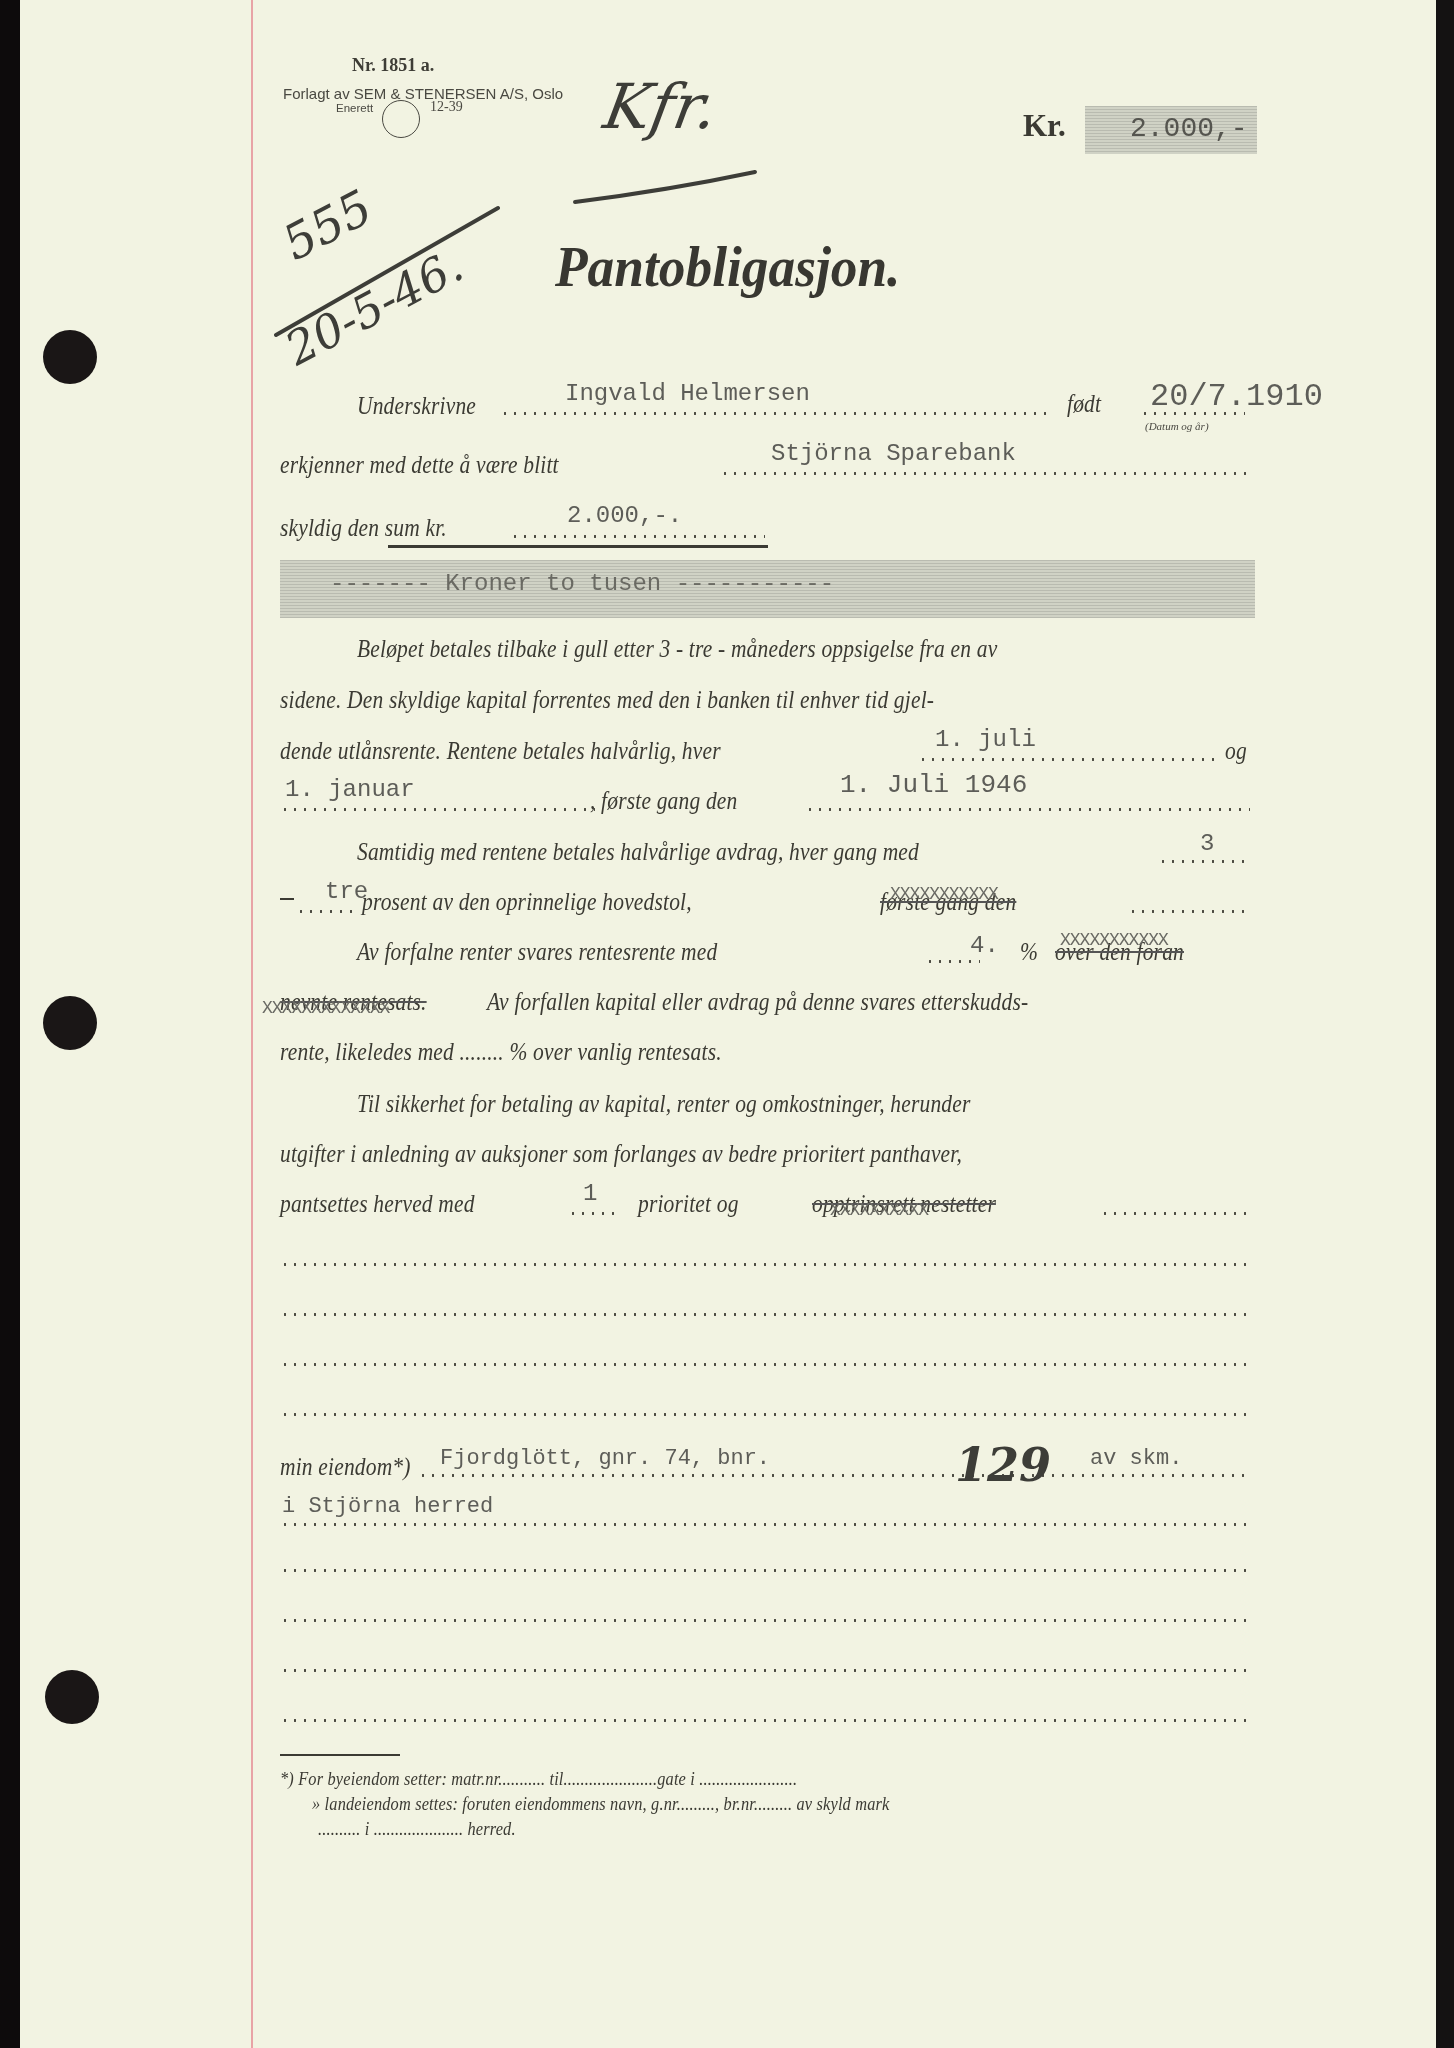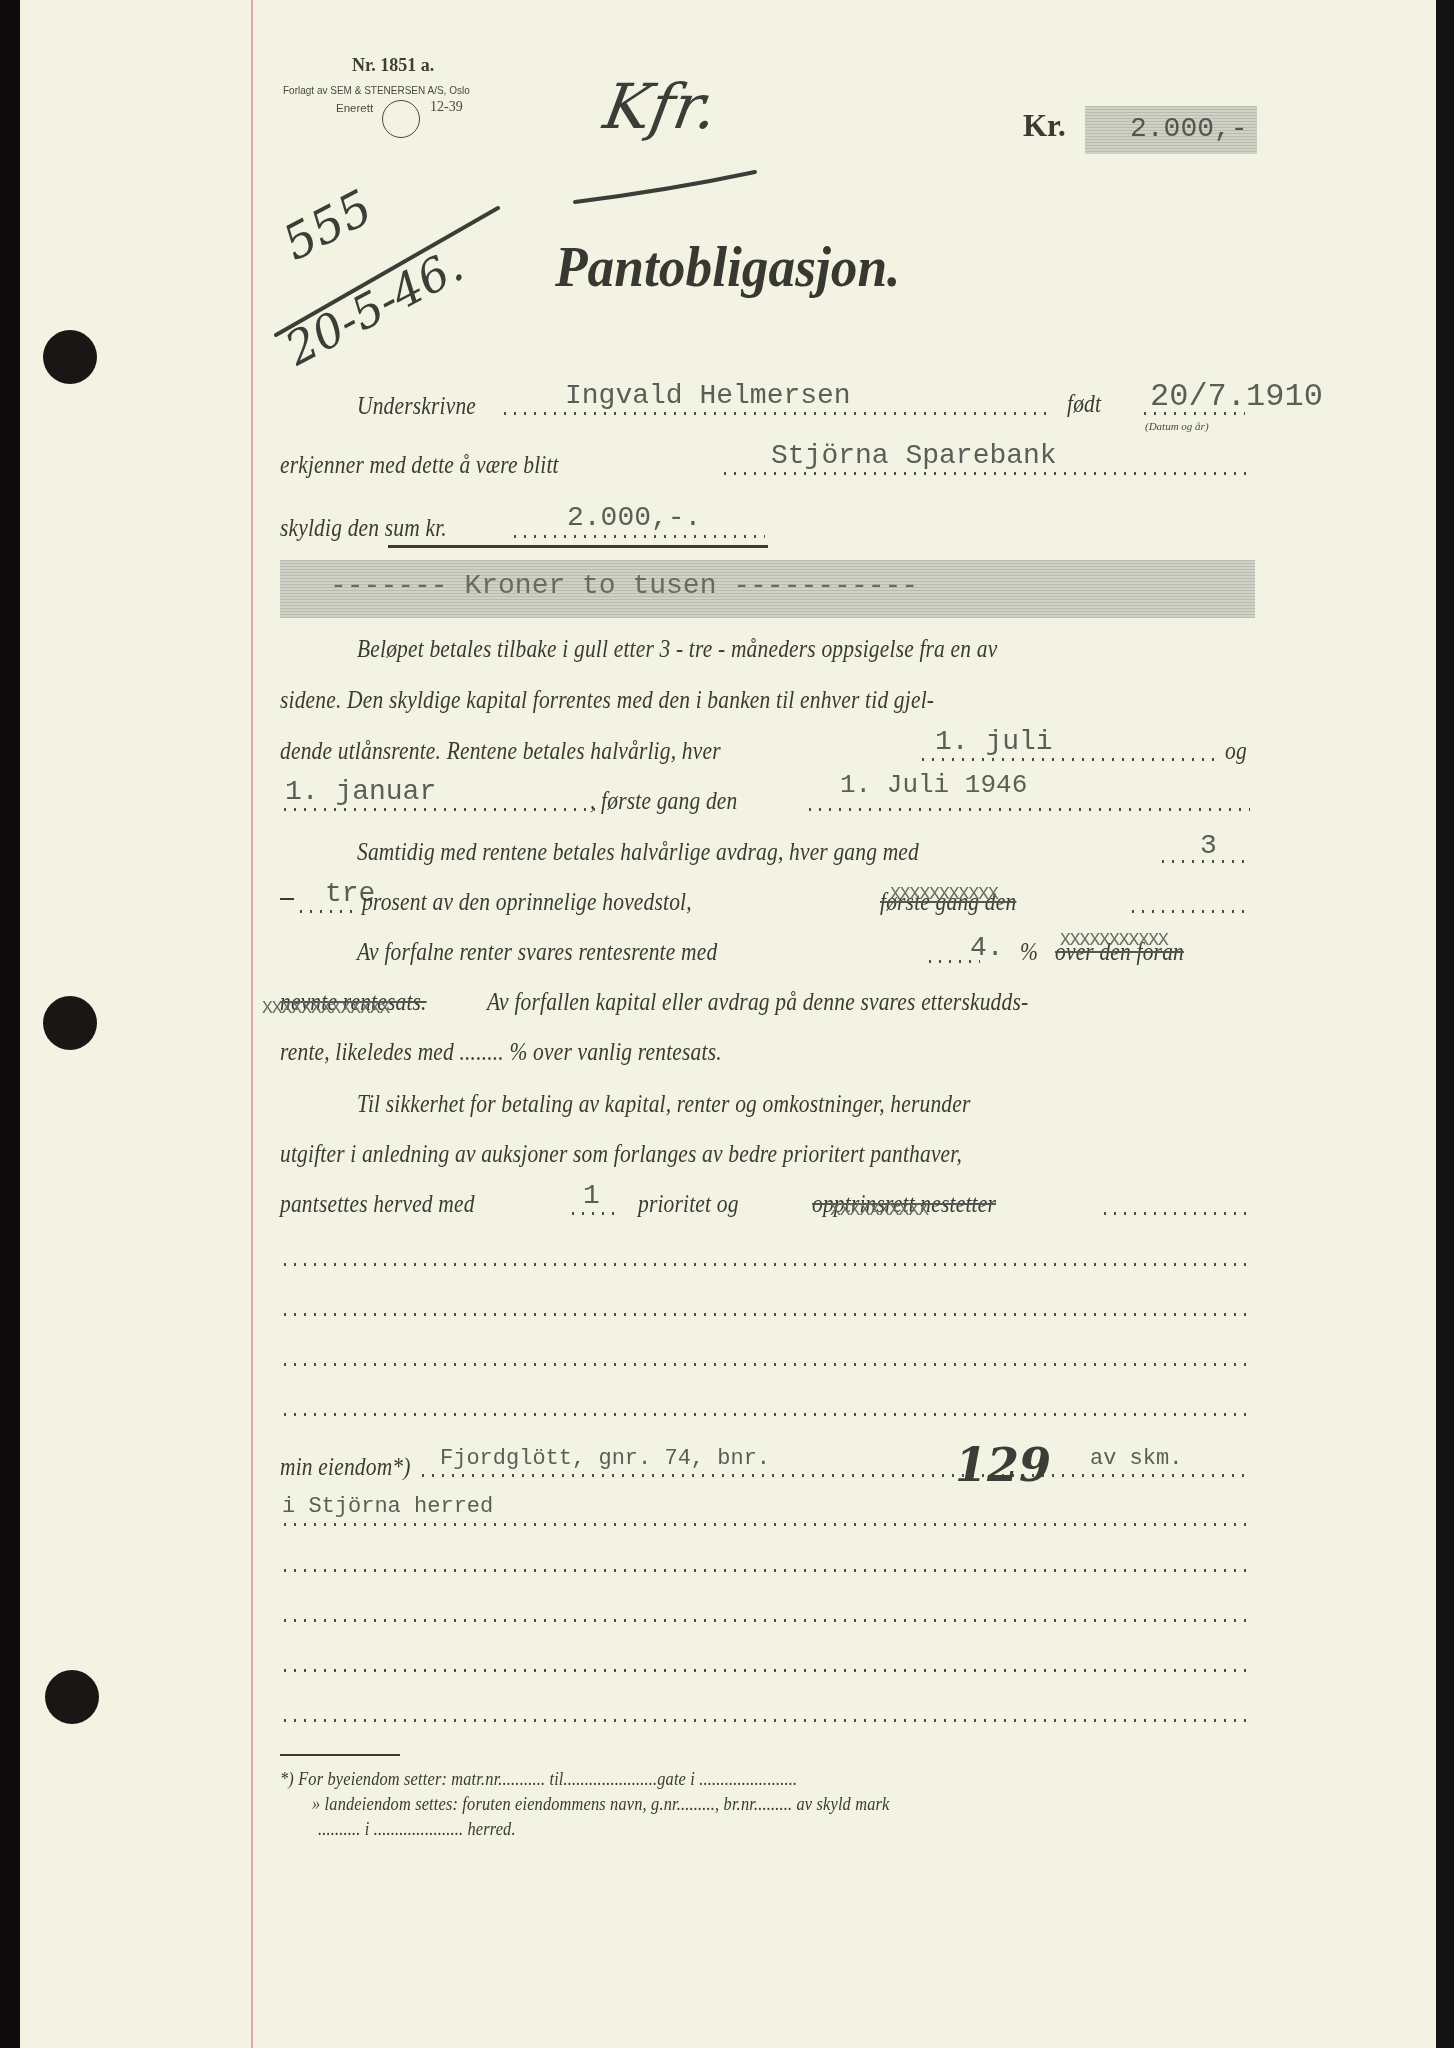--- a/index.html
+++ b/index.html
@@ -3,40 +3,40 @@
 <meta charset="utf-8">
 <style>
   html, body { margin:0; padding:0; }
   body { width:1454px; height:2048px; position:relative; overflow:hidden; background:#0d0b0c; font-family:"Liberation Serif", serif; }
   .paper { position:absolute; left:20px; top:0; width:1416px; height:2048px; background:#f2f3e2; }
   .edge-right { position:absolute; left:1436px; top:0; width:18px; height:2048px; background:#141212; }
   .margin-line { position:absolute; left:251px; top:0; width:2px; height:2048px; background:#e8a3a6; }
   .hole { position:absolute; width:54px; height:54px; border-radius:50%; background:#1a1616; }
   .abs { position:absolute; white-space:nowrap; }
   .it { font-family:"Liberation Serif", serif; font-style:italic; color:#3b3a33; font-size:25px; transform:scaleX(0.86); transform-origin:left center; letter-spacing:0.2px; }
-  .typed { font-family:"Liberation Mono", monospace; color:#5d5d58; font-size:28px; }
+  .typed { font-family:"Liberation Mono", monospace; color:#5d5d58; font-size:24px; }
   .dots { position:absolute; height:3px; background-image:radial-gradient(circle, #4a4940 1.1px, transparent 1.4px); background-size:10px 3px; background-repeat:repeat-x; }
   .hatch { position:absolute; background:repeating-linear-gradient(to bottom, #b9bbb0 0px, #b9bbb0 1px, #d0d2c5 1px, #d0d2c5 3px); }
   .hand { font-family:"DejaVu Serif", serif; font-style:italic; color:#3d3d38; }
   .strike { text-decoration:line-through; text-decoration-color:#555; }
   .xs { font-family:"Liberation Mono", monospace; color:#6a6a64; font-size:18px; letter-spacing:-1px; }
 </style>
 </head>
 <body>
 
 <div class="paper"></div>
 <div class="edge-right"></div>
 <div class="margin-line"></div>
 
 <div class="hole" style="left:43px;top:330px;"></div>
 <div class="hole" style="left:43px;top:996px;"></div>
 <div class="hole" style="left:45px;top:1670px;"></div>
 
 <div class="abs" style="left:352px;top:55px;font-size:18px;font-weight:bold;color:#3e3d36;font-family:'Liberation Serif',serif;">Nr. 1851 a.</div>
-<div class="abs" style="left:283px;top:85px;font-size:10px;color:#4a4942;font-family:'Liberation Sans',sans-serif;">Forlagt av SEM &amp; STENERSEN A/S, Oslo</div>
+<div class="abs" style="left:283px;top:85px;font-size:15px;color:#4a4942;font-family:'Liberation Sans',sans-serif;">Forlagt av SEM &amp; STENERSEN A/S, Oslo</div>
 <div class="abs" style="left:336px;top:102px;font-size:11.5px;color:#4a4942;font-family:'Liberation Sans',sans-serif;">Enerett</div>
 <div class="abs" style="left:382px;top:120px;width:36px;height:36px;margin-top:-20px;border:1.5px solid #4a4942;border-radius:50%;"></div>
 <div class="abs" style="left:430px;top:99px;font-size:14px;color:#4a4942;font-family:'Liberation Serif',serif;">12-39</div>
 
 <div class="abs hand" style="left:605px;top:70px;font-size:62px;transform:skewX(-10deg);">Kfr.</div>
 <svg class="abs" style="left:570px;top:160px;" width="200" height="50">
   <path d="M5 42 Q 100 30 185 12" stroke="#3d3d38" stroke-width="4" fill="none" stroke-linecap="round"></path>
 </svg>
 
 <div class="abs" style="left:1023px;top:108px;font-size:31px;font-weight:bold;color:#3b3a33;font-family:'Liberation Serif',serif;">Kr.</div>

